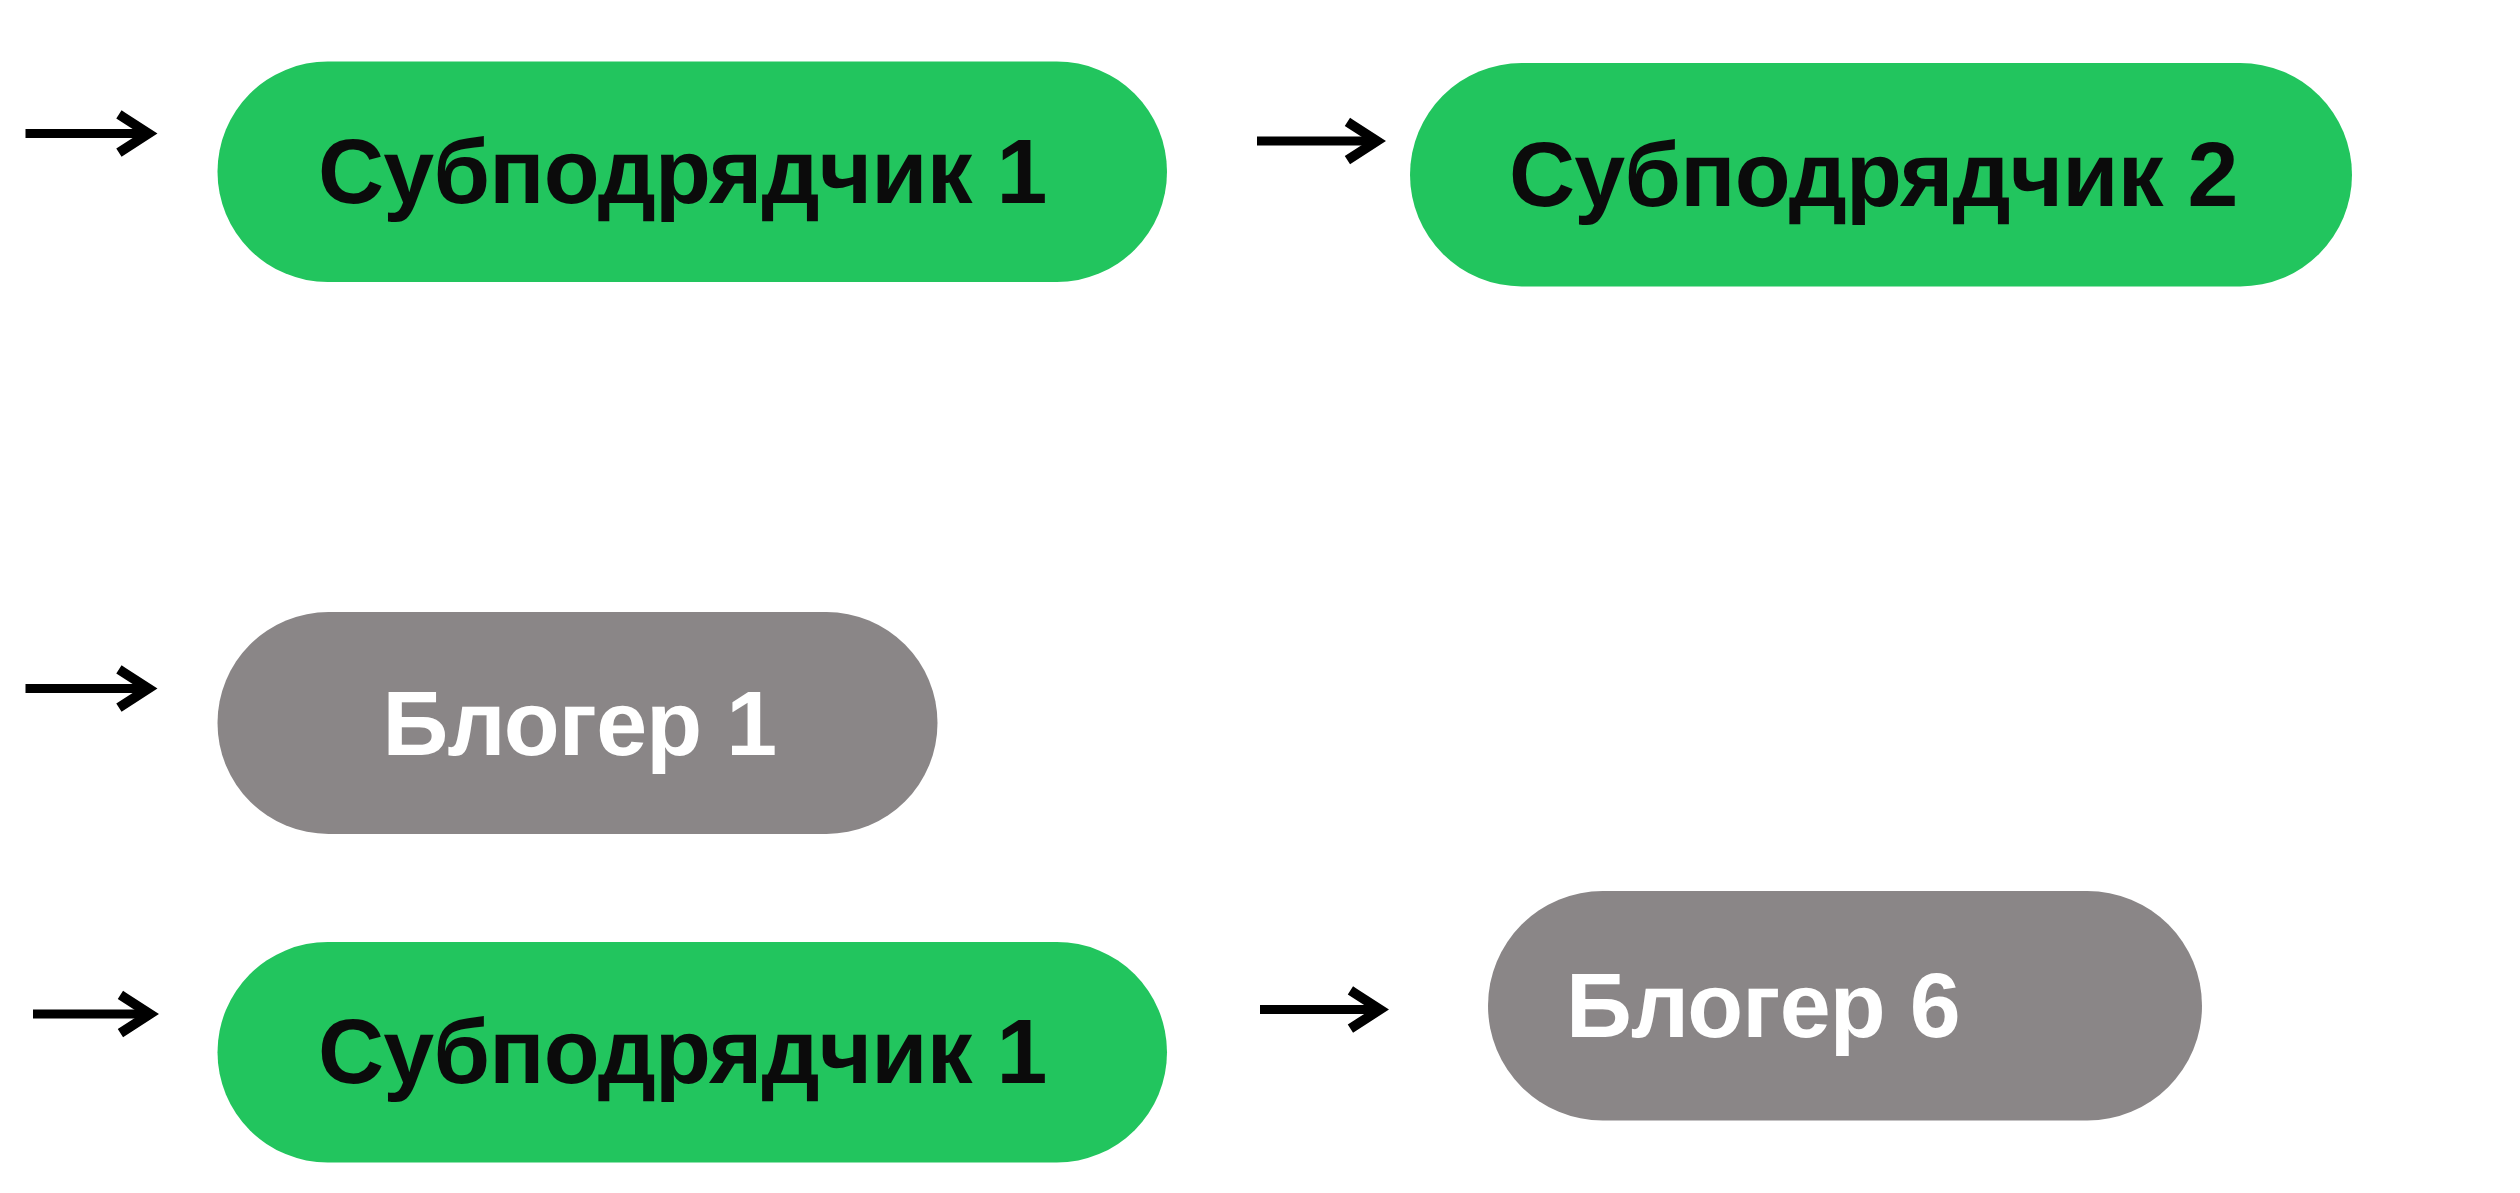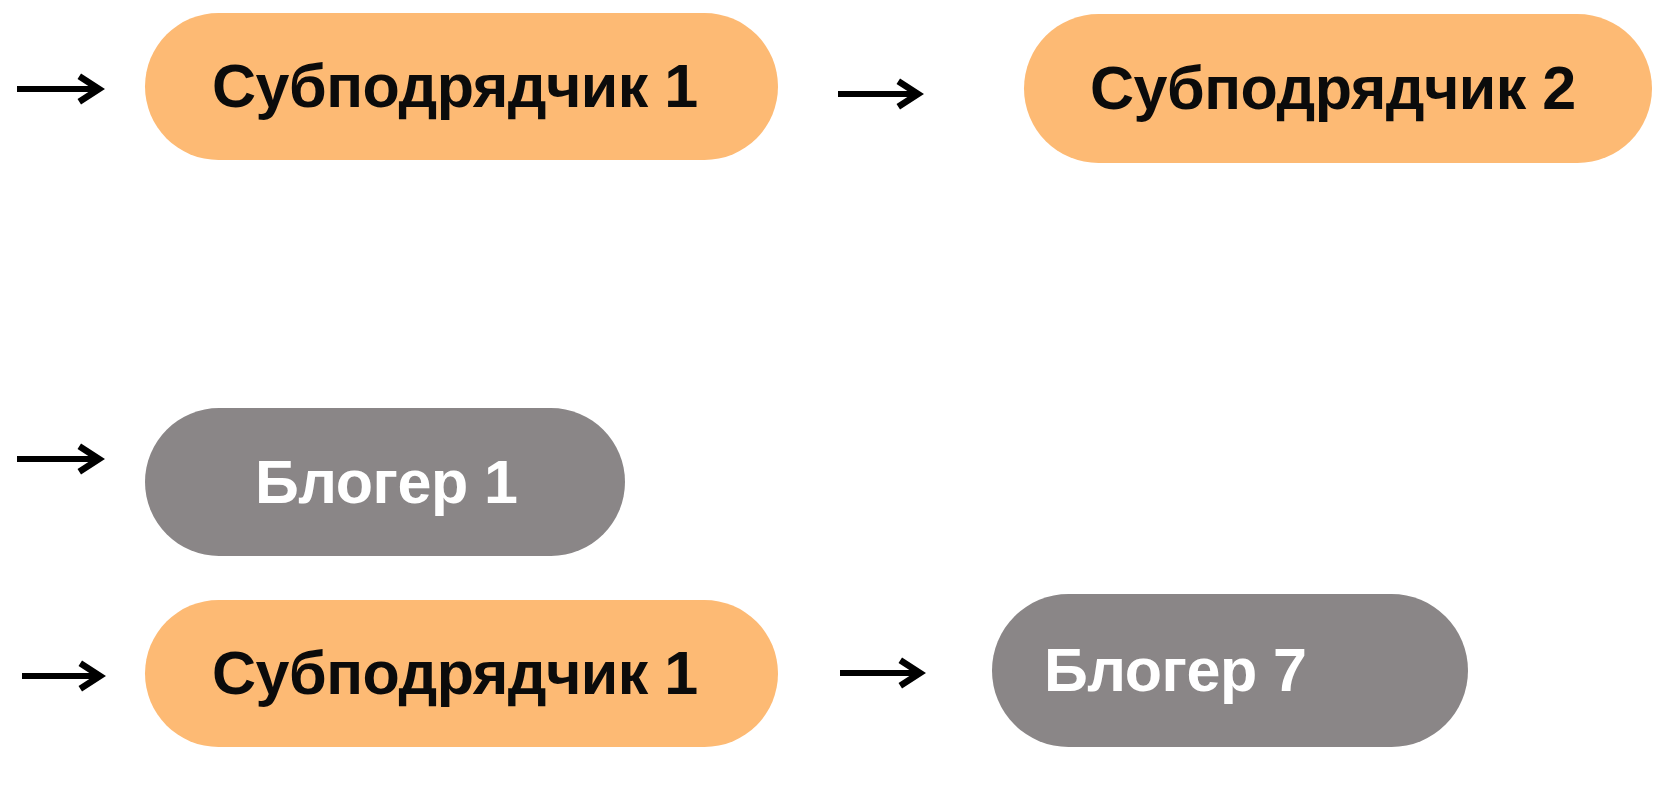--- a/index.html
+++ b/index.html
@@ -25,21 +25,22 @@
     border-radius: 9999px;
     white-space: nowrap;
   }
   .pill-label {
     font-weight: 800;
     font-size: 61px;
     letter-spacing: -0.5px;
     line-height: 1;
   }
   .pill-light {
-    background: #fdba74;
+    background: #22c55e;
+    margin-top: 28px;
   }
   .pill-light .pill-label {
     color: #0b0b0b;
   }
   .pill-dark {
     background: #8a8687;
   }
   .pill-dark .pill-label {
     color: #ffffff;
     text-align: right;
@@ -71,21 +72,21 @@
     <span class="pill-label">Субподрядчик 1</span>
   </div>
 
   <span class="arrow" style="left:838px; top:83px; width:86px; height:22px;">
     <svg viewBox="0 0 86 22" xmlns="http://www.w3.org/2000/svg" aria-hidden="true">
       <path d="M0 11 H78" stroke="#000000" stroke-width="6" fill="none"></path>
       <path d="M63 0 L80 11 L63 22" stroke="#000000" stroke-width="6.5" fill="none" stroke-linecap="square" stroke-linejoin="miter"></path>
     </svg>
   </span>
 
-  <div class="pill pill-light" style="left:1024px; top:14px; width:628px; height:149px; padding-left:66px;">
+  <div class="pill pill-light" style="left:940px; top:14px; width:628px; height:149px; padding-left:66px;">
     <span class="pill-label">Субподрядчик 2</span>
   </div>
 
   <span class="arrow" style="left:17px; top:448px; width:88px; height:22px;">
     <svg viewBox="0 0 88 22" xmlns="http://www.w3.org/2000/svg" aria-hidden="true">
       <path d="M0 11 H80" stroke="#000000" stroke-width="6" fill="none"></path>
       <path d="M65 0 L82 11 L65 22" stroke="#000000" stroke-width="6.5" fill="none" stroke-linecap="square" stroke-linejoin="miter"></path>
     </svg>
   </span>
 
@@ -105,16 +106,16 @@
   </div>
 
   <span class="arrow" style="left:840px; top:662px; width:86px; height:22px;">
     <svg viewBox="0 0 86 22" xmlns="http://www.w3.org/2000/svg" aria-hidden="true">
       <path d="M0 11 H78" stroke="#000000" stroke-width="6" fill="none"></path>
       <path d="M63 0 L80 11 L63 22" stroke="#000000" stroke-width="6.5" fill="none" stroke-linecap="square" stroke-linejoin="miter"></path>
     </svg>
   </span>
 
   <div class="pill pill-dark" style="left:992px; top:594px; width:476px; height:153px; padding-left:52px;">
-    <span class="pill-label">Блогер 7</span>
+    <span class="pill-label">Блогер 6</span>
   </div>
 
 </div>
 
 </body></html>

